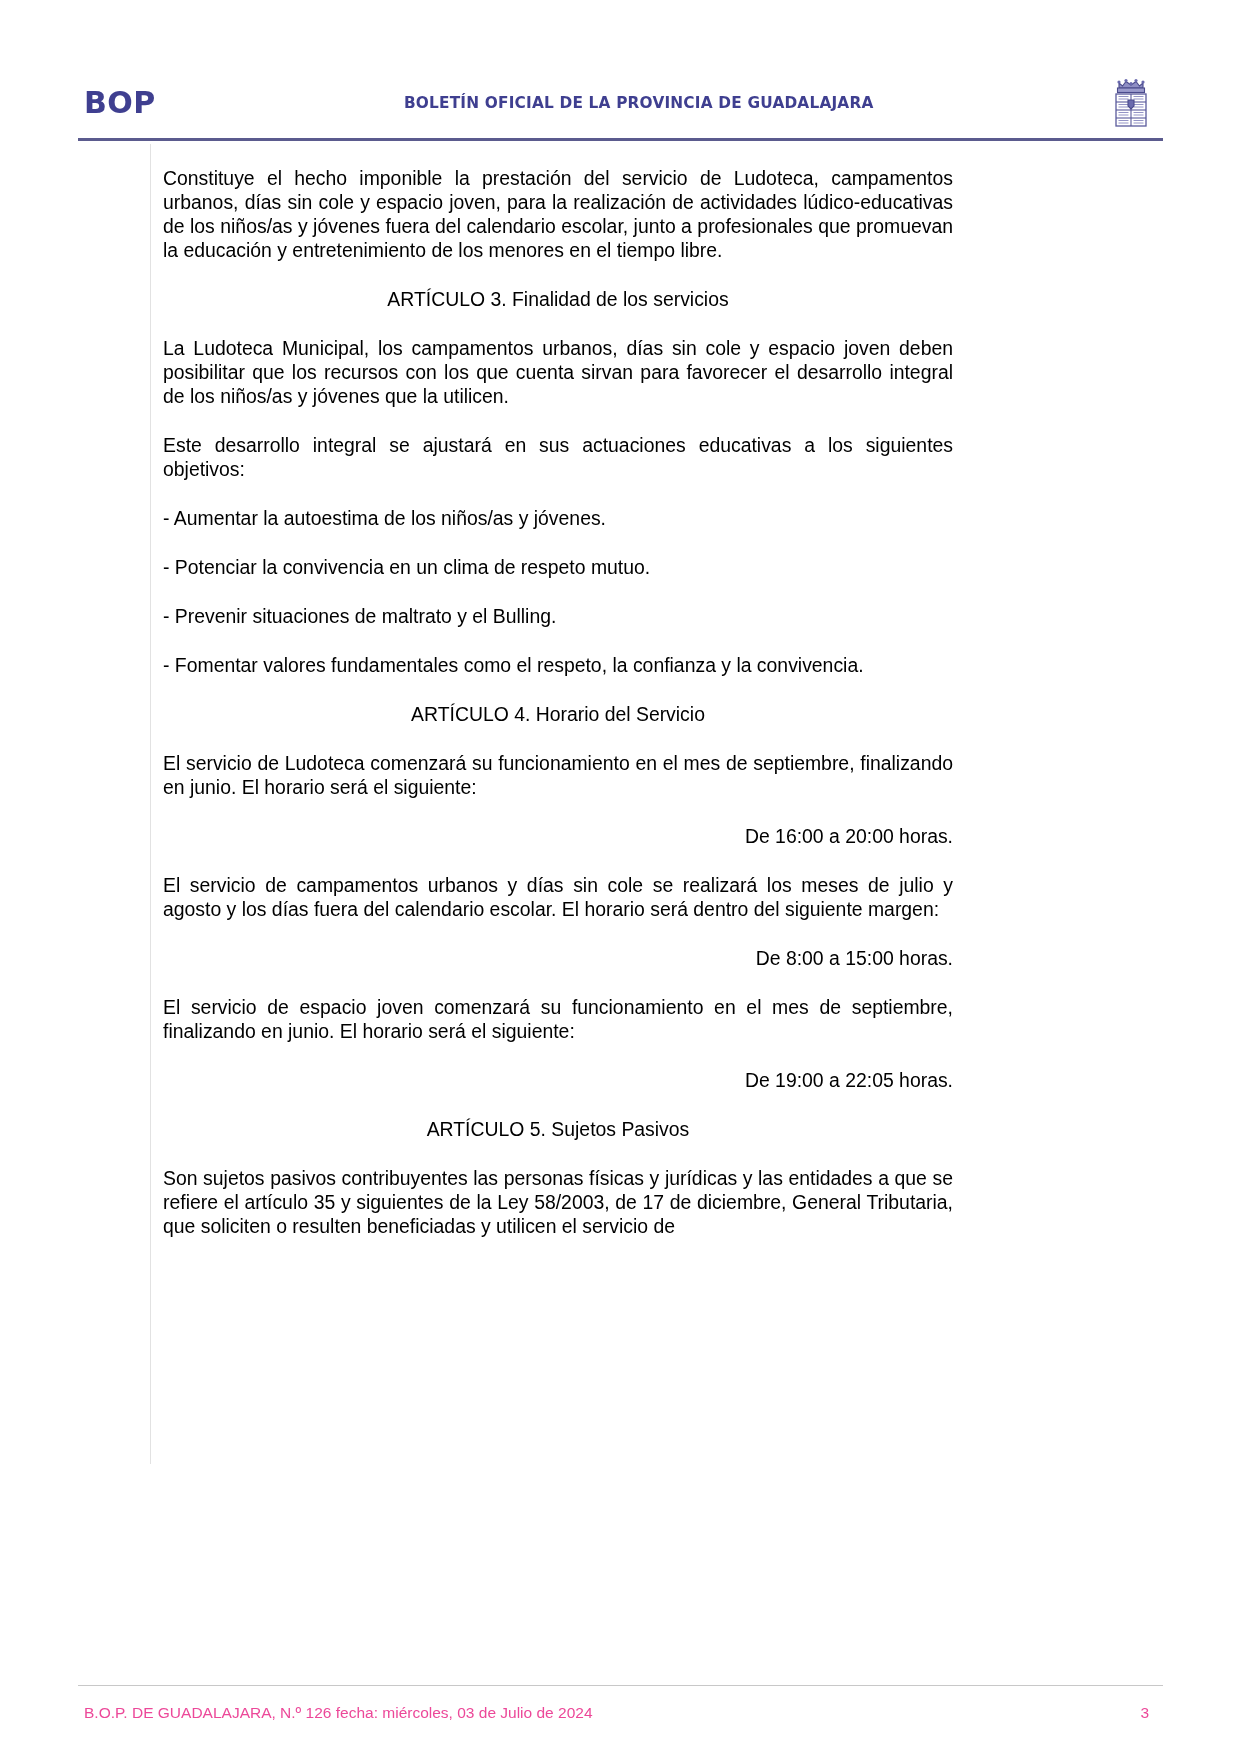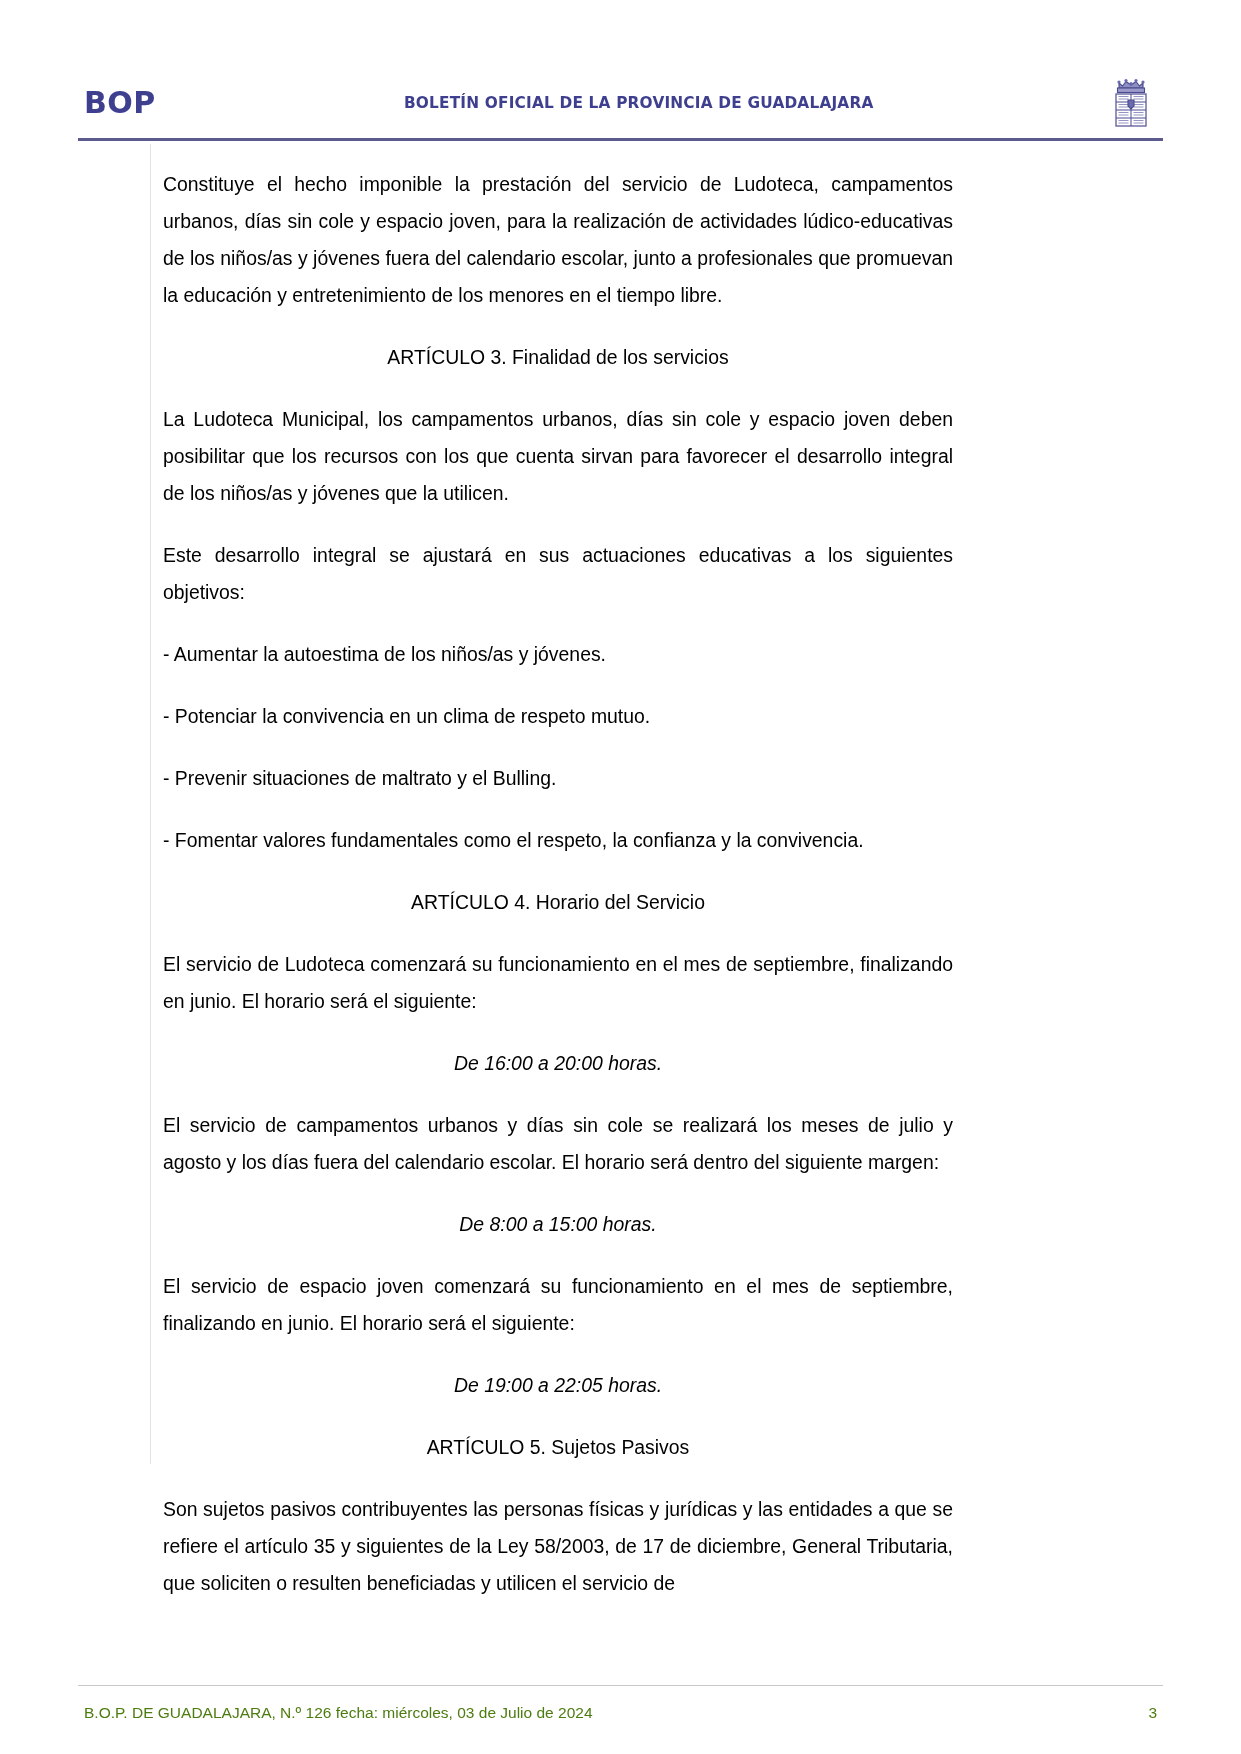--- a/index.html
+++ b/index.html
@@ -80,58 +80,57 @@
     position: absolute;
     top: 128px;
     left: 150px;
     width: 1px;
     height: 1320px;
     background: #e2e2e2;
   }
   p.para {
     margin: 0 0 25px 0;
     font-size: 19.4px;
-    line-height: 37px;
+    line-height: 24px;
     text-align: justify;
     text-justify: inter-word;
     letter-spacing: 0px;
     word-spacing: 0px;
     font-stretch: condensed;
   }
   p.para:last-child { margin-bottom: 0; }
   p.heading {
     text-align: center;
   }
   p.item {
     text-align: justify;
   }
   p.short {
-    text-align: center;
-    font-style: italic;
+    text-align: right;
   }
 
   
   .footer-rule {
     position: absolute;
     bottom: 84px;
     left: 78px;
     right: 78px;
     height: 1px;
     background: #c8c8c8;
   }
   .page-footer {
     position: absolute;
     bottom: 48px;
     left: 84px;
-    right: 84px;
+    right: 92px;
     display: flex;
     align-items: flex-start;
     justify-content: space-between;
     font-size: 15.5px;
-    color: #4d7c0f;
+    color: #ec4899;
   }
   .footer-left { white-space: nowrap; }
   .footer-right { white-space: nowrap; }
 </style>
 </head>
 <body>
 
 <div class="page">
 
   <div class="page-header">

